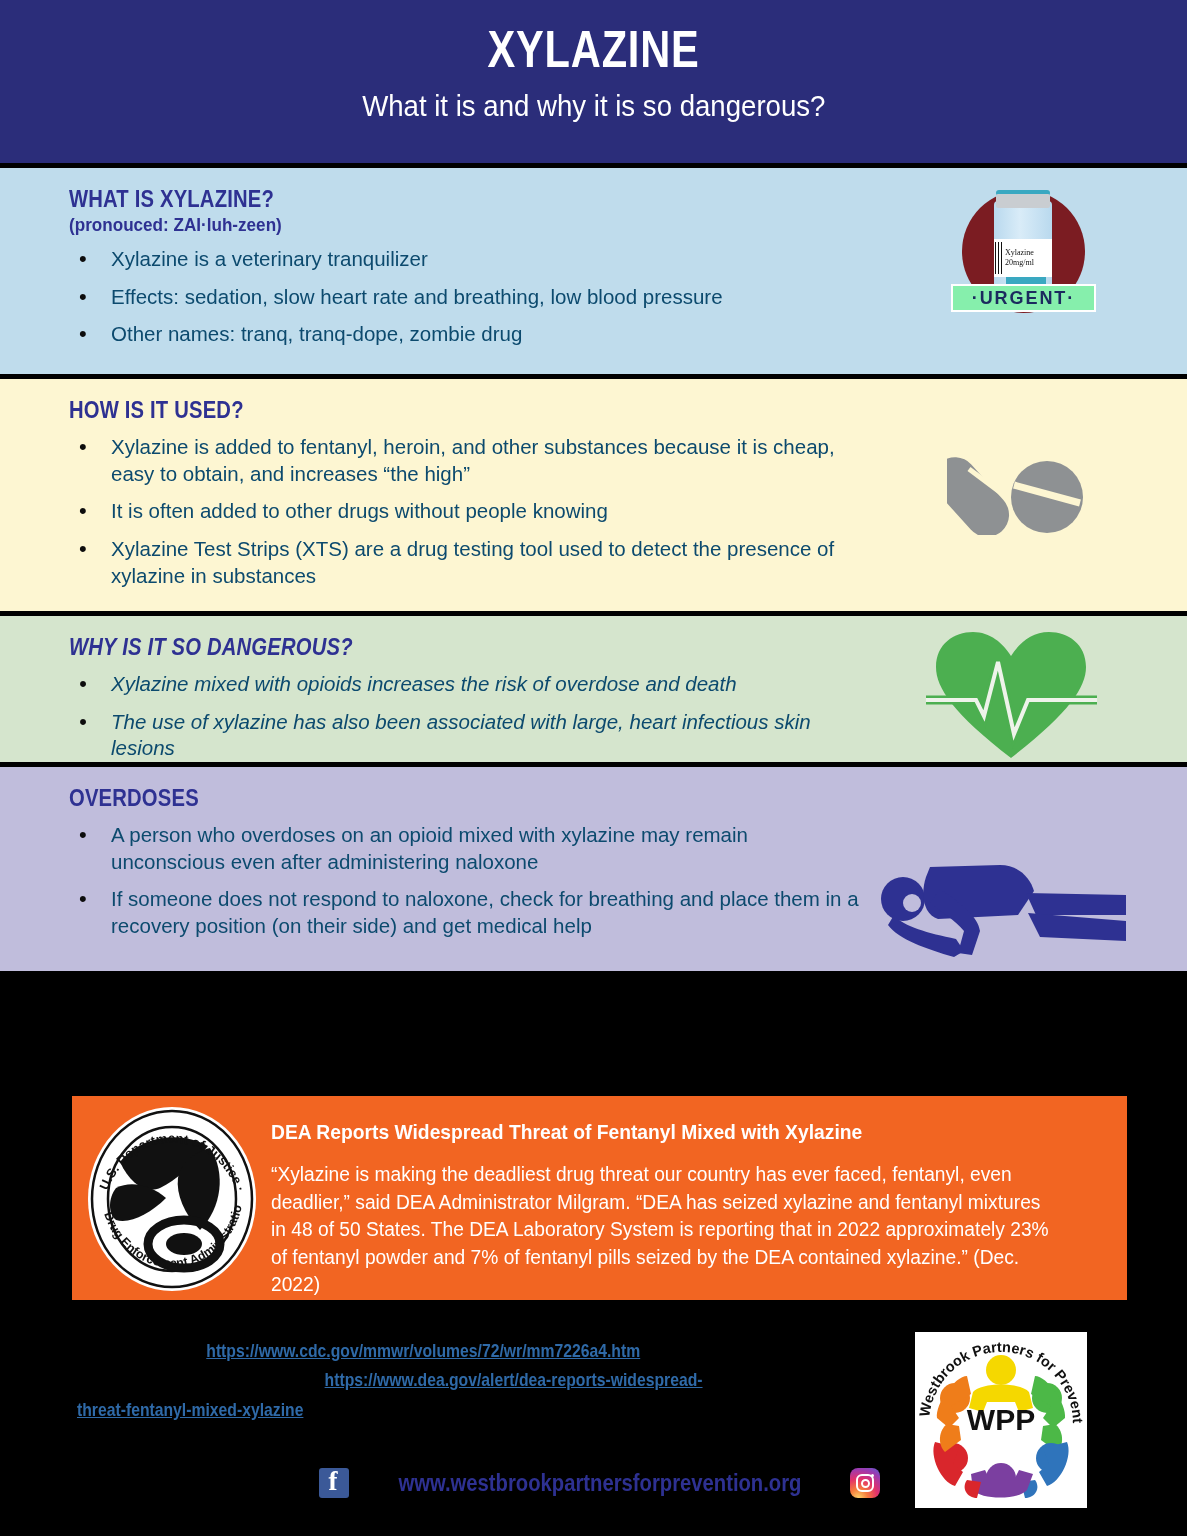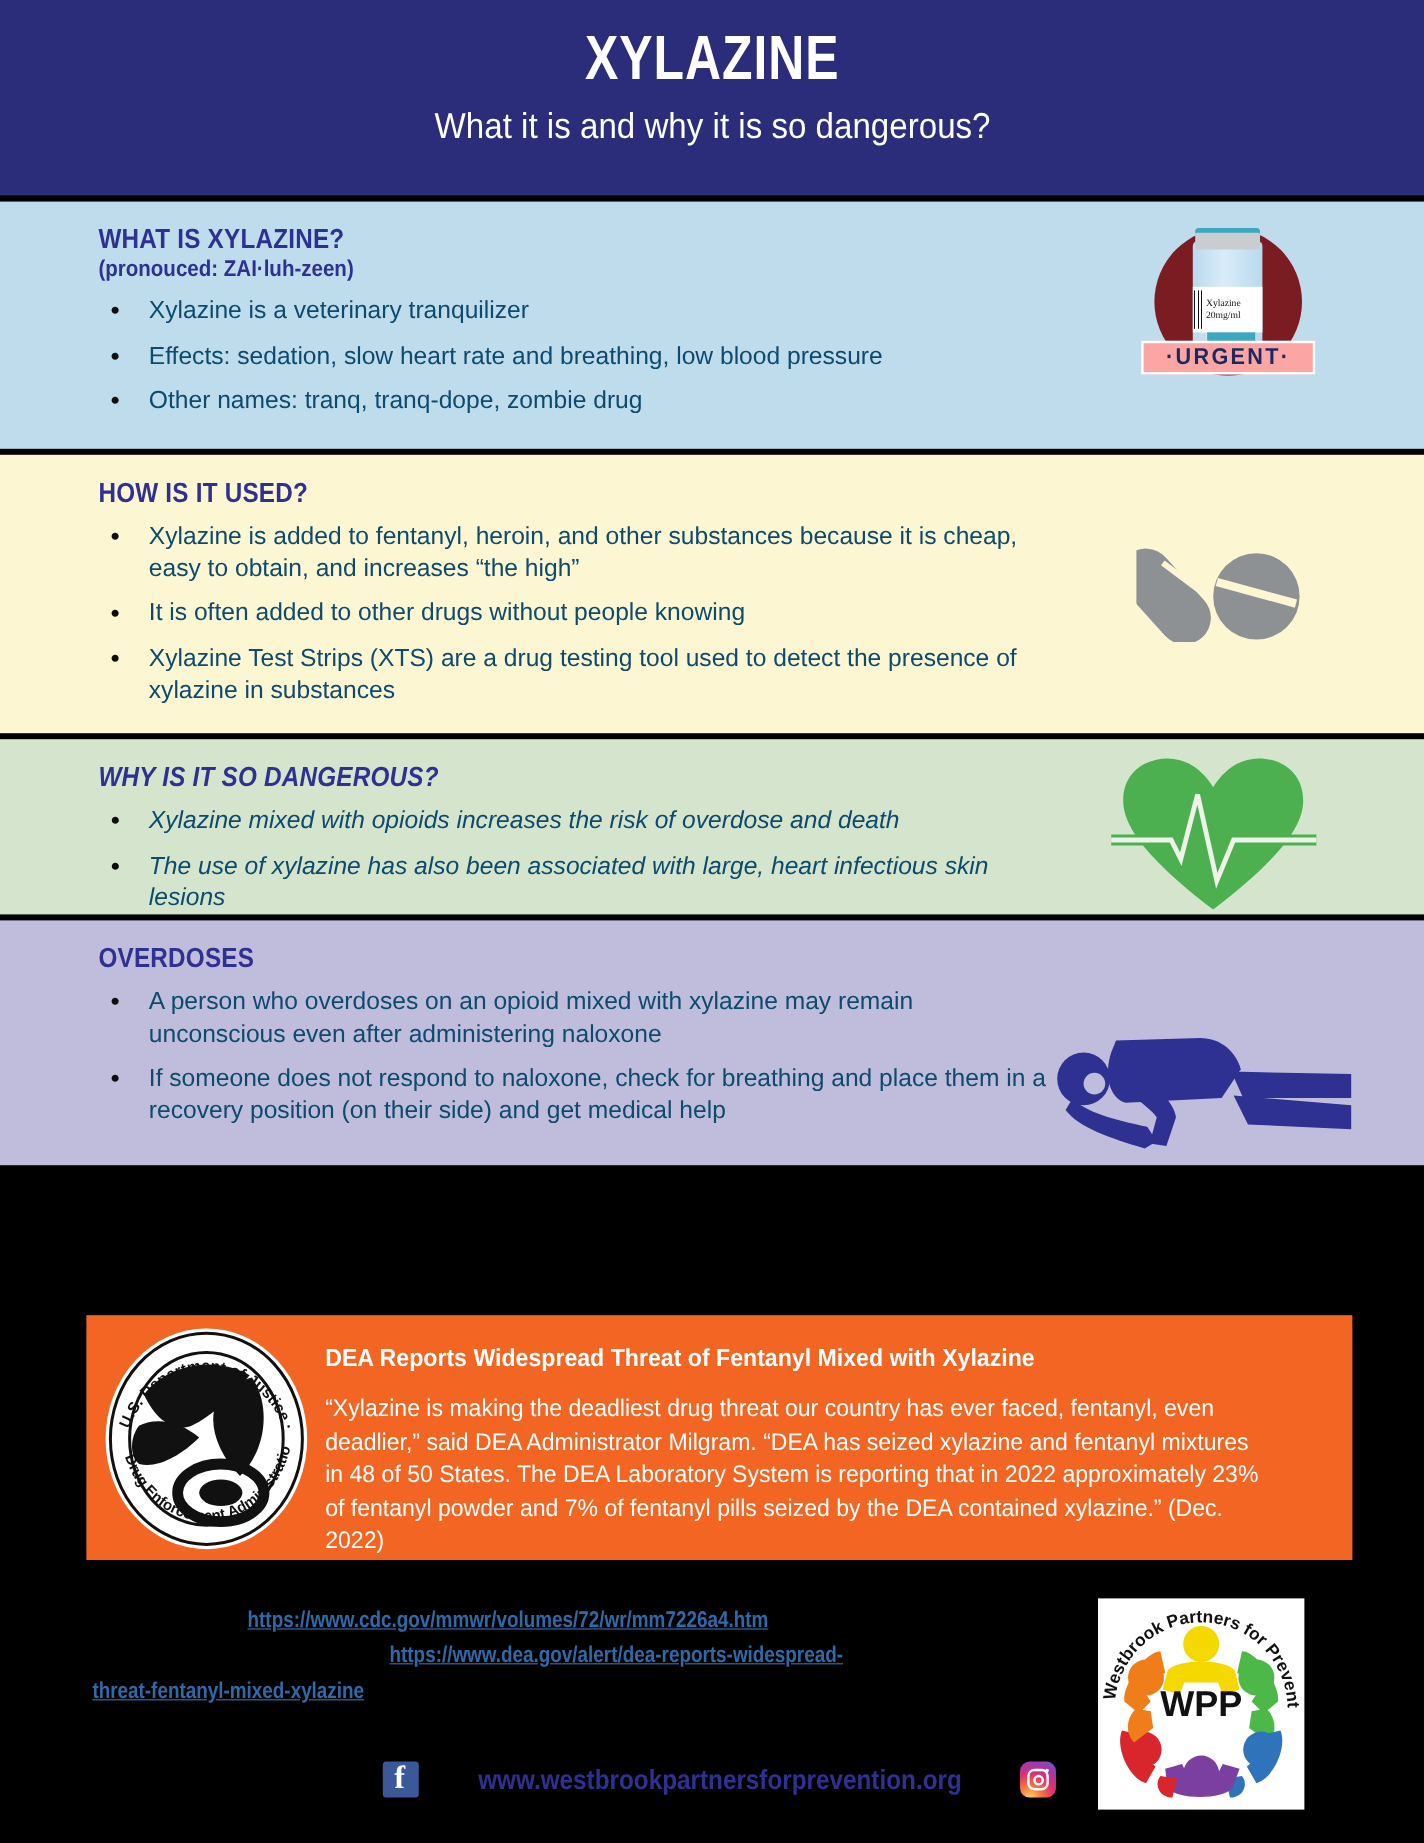--- a/index.html
+++ b/index.html
@@ -35,21 +35,21 @@
     font-size: 30px;
     font-weight: 400;
     margin-top: 12px;
     transform: scaleX(0.92);
   }
 
   
   .section {
     position: relative;
     width: 1187px;
-    padding: 18px 0 0 16px;
+    padding: 18px 0 0 3px;
   }
   .sec-blue    { background: #bfdcec; height: 206px; }
   .sec-cream   { background: #fdf6d2; height: 232px; }
   .sec-green   { background: #d5e5cd; height: 146px; font-style: italic; }
   .sec-purple  { background: #c0bddc; height: 204px; }
   .gap { background: #000000; height: 5px; width: 1187px; }
 
   .sec-heading {
     color: #2e3192;
     font-size: 23px;
@@ -129,21 +129,21 @@
     position: absolute; left: 49px; top: 58px; width: 9px; height: 32px;
     background: repeating-linear-gradient(to right,#111 0 1px,#fff 1px 3px);
   }
   .vial-teal {
     position: absolute; left: 60px; top: 93px; width: 40px; height: 9px;
     background: #3aa8c1;
   }
   .urgent-banner {
     position: absolute; left: 5px; top: 100px;
     width: 145px; height: 28px;
-    background: #fca5a5; border: 2px solid #ffffff;
+    background: #86efac; border: 2px solid #ffffff;
     display: flex; align-items: center; justify-content: center;
   }
   .urgent-banner span {
     color: #1b2a5e; font-size: 19px; font-weight: bold;
     letter-spacing: 2px; transform: scaleX(0.95);
   }
 
   
   #pills-icon { right: 100px; top: 46px; width: 140px; height: 110px; }
 

